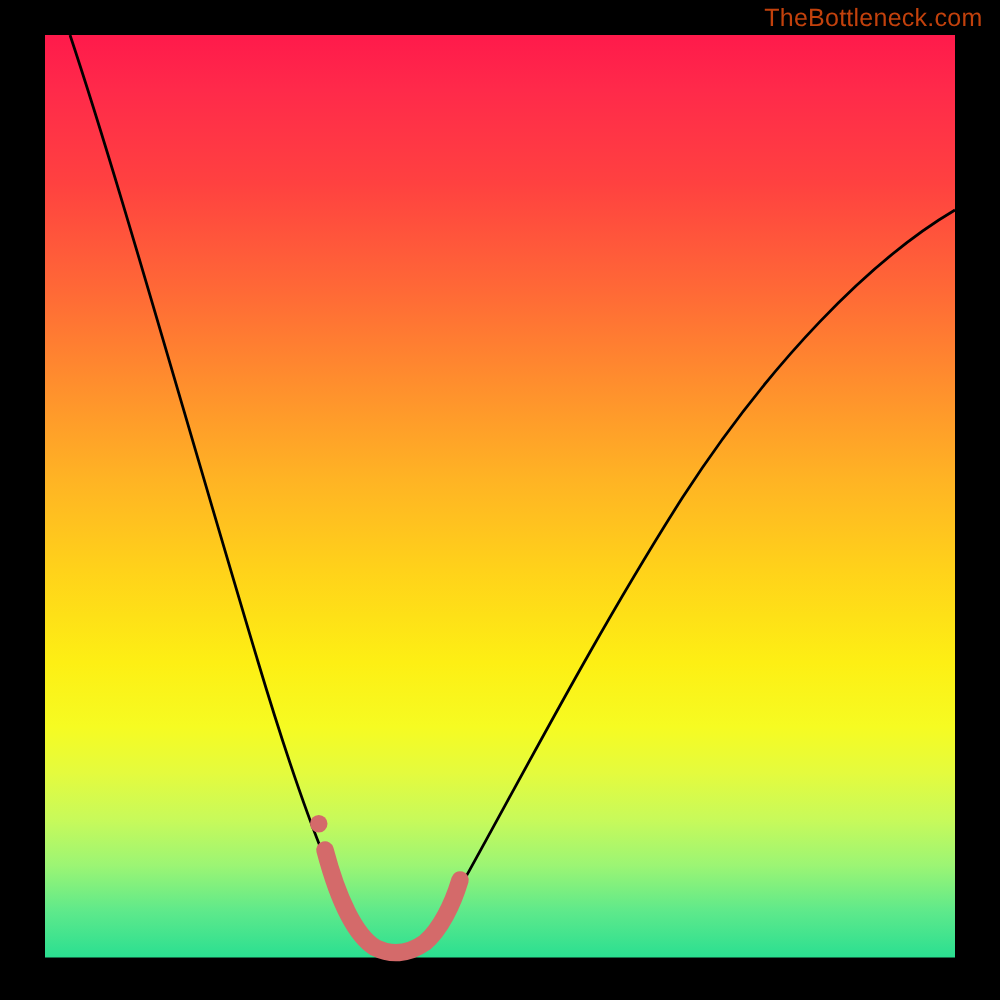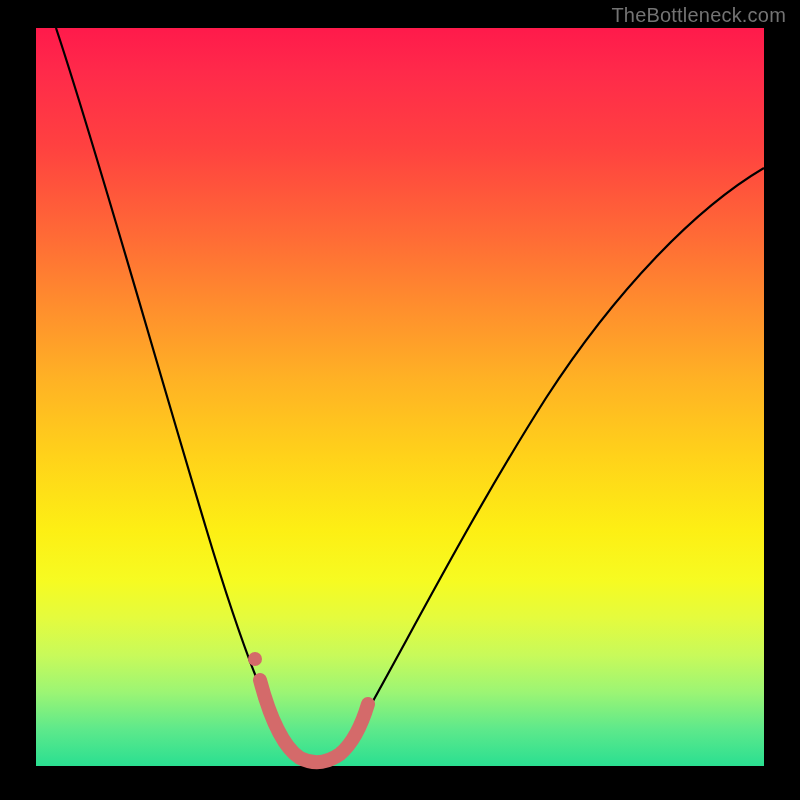--- a/index.html
+++ b/index.html
@@ -41,21 +41,21 @@
       #c8fa5a 85%,
       #9cf574 90%,
       #5ee98b 95%,
       #2adf91 100%
     );
   }
   .watermark {
     position: absolute;
     top: 4px;
     right: 14px;
-    color: #737373;
+    color: #c2410c;
     font-size: 20px;
     font-weight: 500;
     letter-spacing: 0.2px;
     user-select: none;
   }
   svg.curve {
     position: absolute;
     left: 0;
     top: 0;
     width: 728px;

